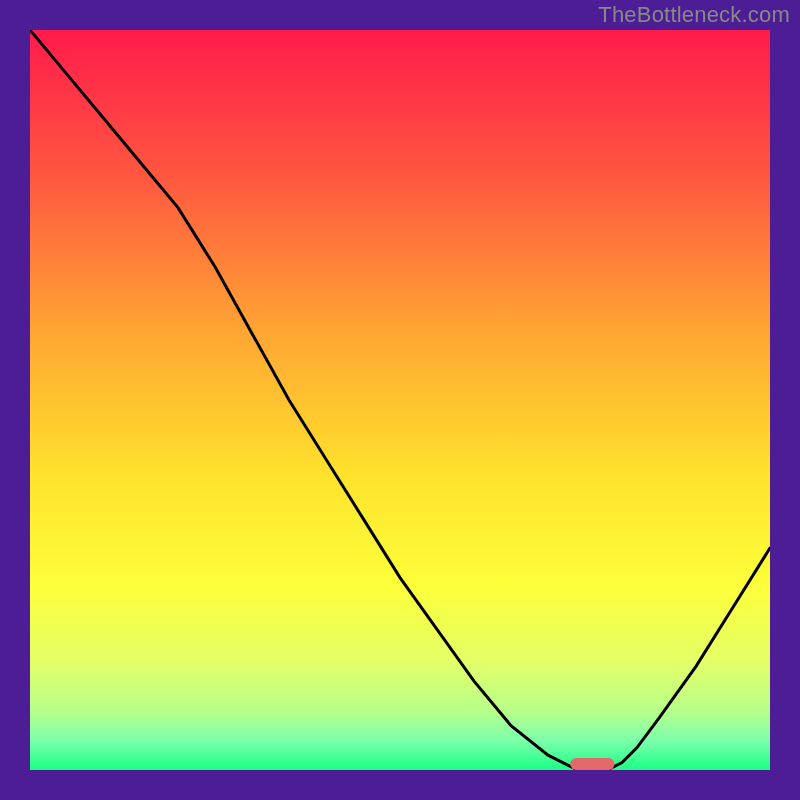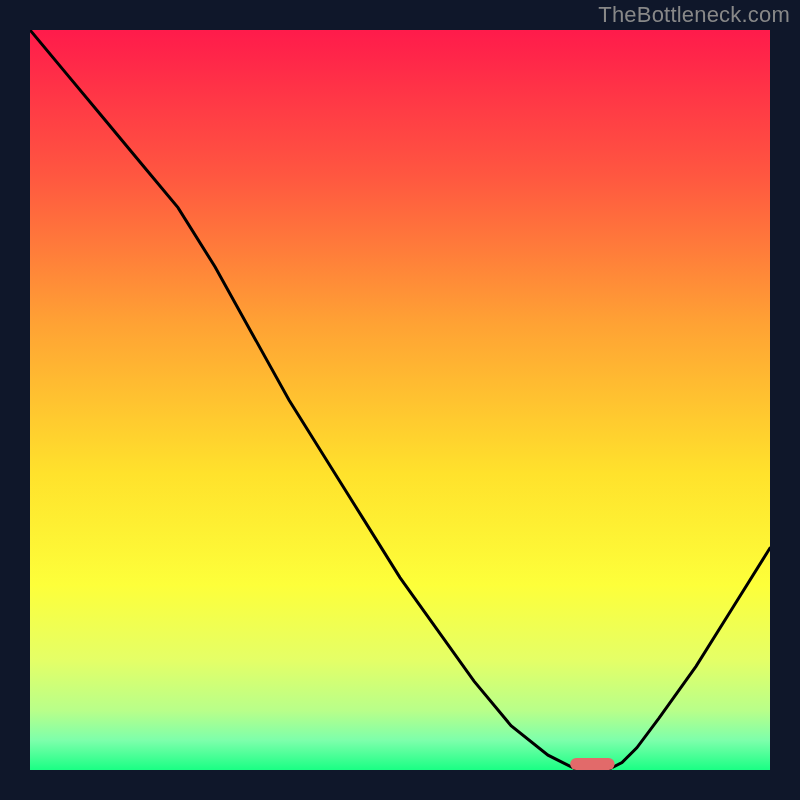--- a/index.html
+++ b/index.html
@@ -6,21 +6,21 @@
     margin: 0;
     padding: 0;
     width: 800px;
     height: 800px;
     overflow: hidden;
     font-family: Arial, Helvetica, sans-serif;
   }
   .frame {
     width: 800px;
     height: 800px;
-    background: #0f172a;
+    background: #4c1d95;
     position: relative;
   }
   .watermark {
     position: absolute;
     top: 2px;
     right: 10px;
     color: #888;
     font-size: 22px;
     font-weight: 500;
     letter-spacing: 0.2px;

